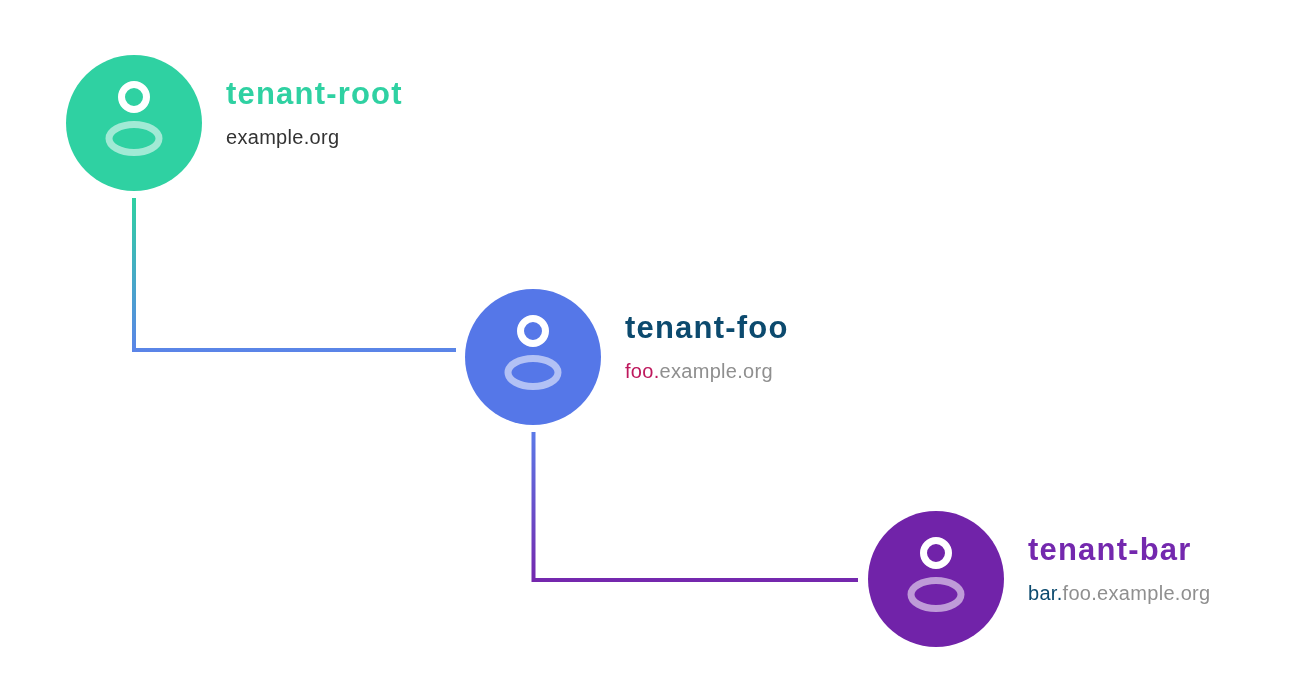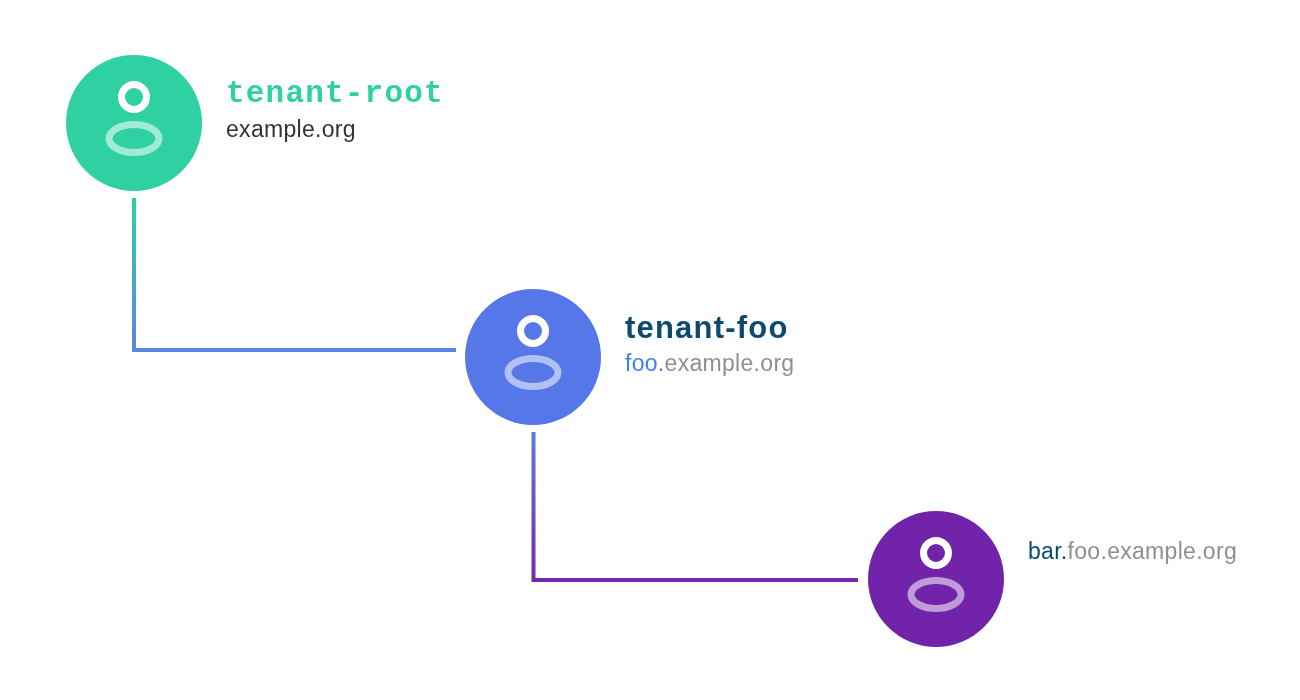--- a/index.html
+++ b/index.html
@@ -43,22 +43,22 @@
     top: 22px;
     white-space: nowrap;
   }
   .title {
     font-size: 31px;
     font-weight: bold;
     letter-spacing: 1.2px;
     line-height: 34px;
   }
   .domain {
-    margin-top: 4px;
-    font-size: 23px;
+    margin-top: 12px;
+    font-size: 20px;
     letter-spacing: 0.3px;
     line-height: 28px;
   }
 </style>
 </head>
 <body>
 
 <div class="canvas">
 
   <svg class="connector-layer" width="1300" height="700" viewBox="0 0 1300 700" xmlns="http://www.w3.org/2000/svg">
@@ -78,51 +78,52 @@
 
   <div class="node node-1">
     <svg class="bubble" width="136" height="136" viewBox="0 0 136 136" xmlns="http://www.w3.org/2000/svg">
       <circle cx="68" cy="68" r="68" fill="#2fd1a2"></circle>
       <g>
         <circle cx="68" cy="42" r="12.5" fill="none" stroke-width="7" stroke="#ffffff"></circle>
         <ellipse cx="68" cy="83.5" rx="25" ry="14" fill="none" stroke-width="7" stroke="rgba(255,255,255,0.55)"></ellipse>
       </g>
     </svg>
     <div class="labels">
-      <div class="title" style="color: rgb(47, 209, 162); font-family: Liberation Mono, monospace;">tenant-root</div>
+      <div class="title" style="color: rgb(47, 209, 162);">tenant-root</div>
       <div class="domain">
         <span style="color: rgb(51, 51, 51);">example.org</span><span style="color: rgb(143, 143, 143);"></span>
       </div>
     </div>
   </div>
 
   <div class="node node-2">
     <svg class="bubble" width="136" height="136" viewBox="0 0 136 136" xmlns="http://www.w3.org/2000/svg">
       <circle cx="68" cy="68" r="68" fill="#5577e8"></circle>
       <g>
         <circle cx="68" cy="42" r="12.5" fill="none" stroke-width="7" stroke="#ffffff"></circle>
         <ellipse cx="68" cy="83.5" rx="25" ry="14" fill="none" stroke-width="7" stroke="rgba(255,255,255,0.55)"></ellipse>
       </g>
     </svg>
     <div class="labels">
       <div class="title" style="color: #0c4a6e;">tenant-foo</div>
       <div class="domain">
-        <span style="color: #3b82f6;">foo.</span><span style="color: rgb(143, 143, 143);">example.org</span>
+        <span style="color: #be185d;">foo.</span><span style="color: rgb(143, 143, 143);">example.org</span>
       </div>
     </div>
   </div>
 
   <div class="node node-3">
     <svg class="bubble" width="136" height="136" viewBox="0 0 136 136" xmlns="http://www.w3.org/2000/svg">
       <circle cx="68" cy="68" r="68" fill="#7123a9"></circle>
       <g>
         <circle cx="68" cy="42" r="12.5" fill="none" stroke-width="7" stroke="#ffffff"></circle>
         <ellipse cx="68" cy="83.5" rx="25" ry="14" fill="none" stroke-width="7" stroke="rgba(255,255,255,0.55)"></ellipse>
       </g>
     </svg>
     <div class="labels">
+      <div class="title" style="color: rgb(116, 40, 174);">tenant-bar</div>
       <div class="domain">
         <span style="color: #0c4a6e;">bar.</span><span style="color: rgb(143, 143, 143);">foo.example.org</span>
       </div>
     </div>
   </div>
 
 </div>
 
 </body></html>

